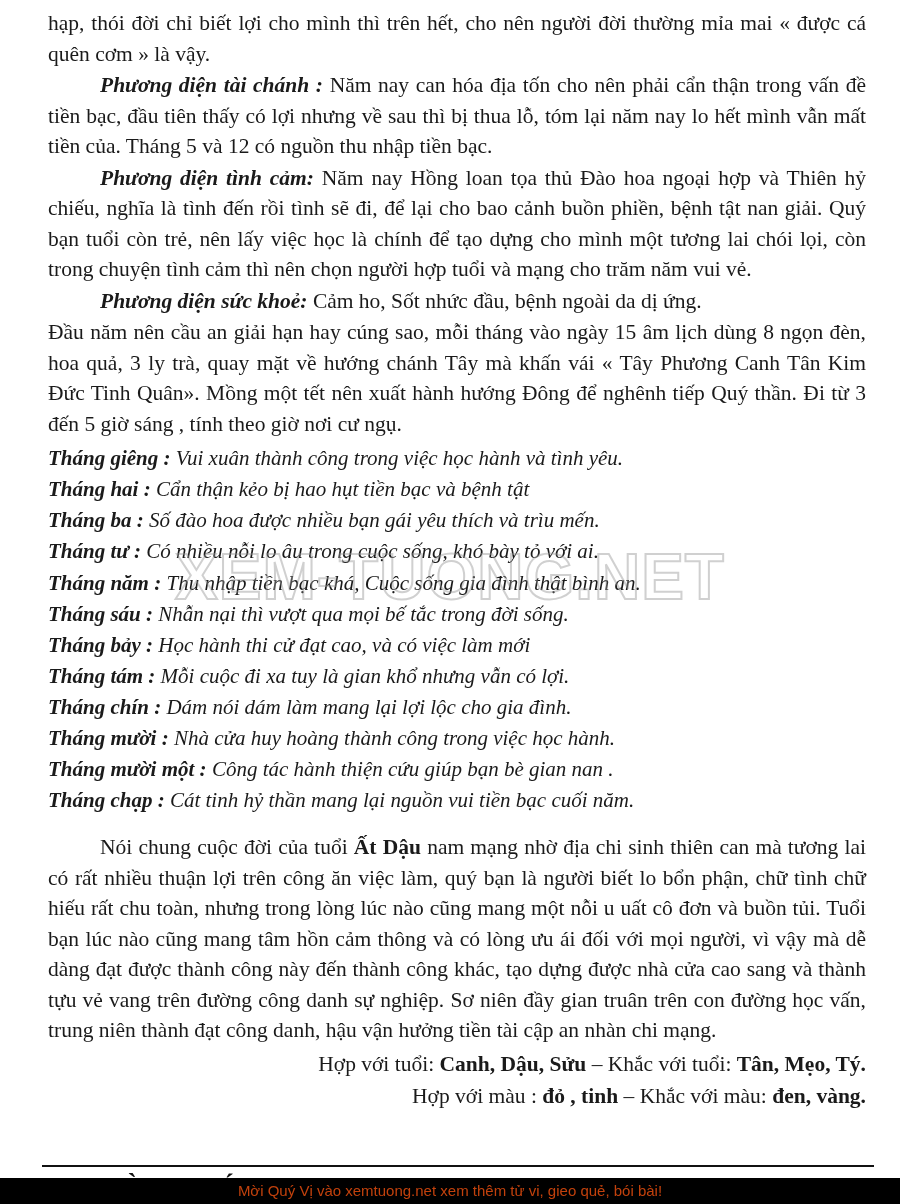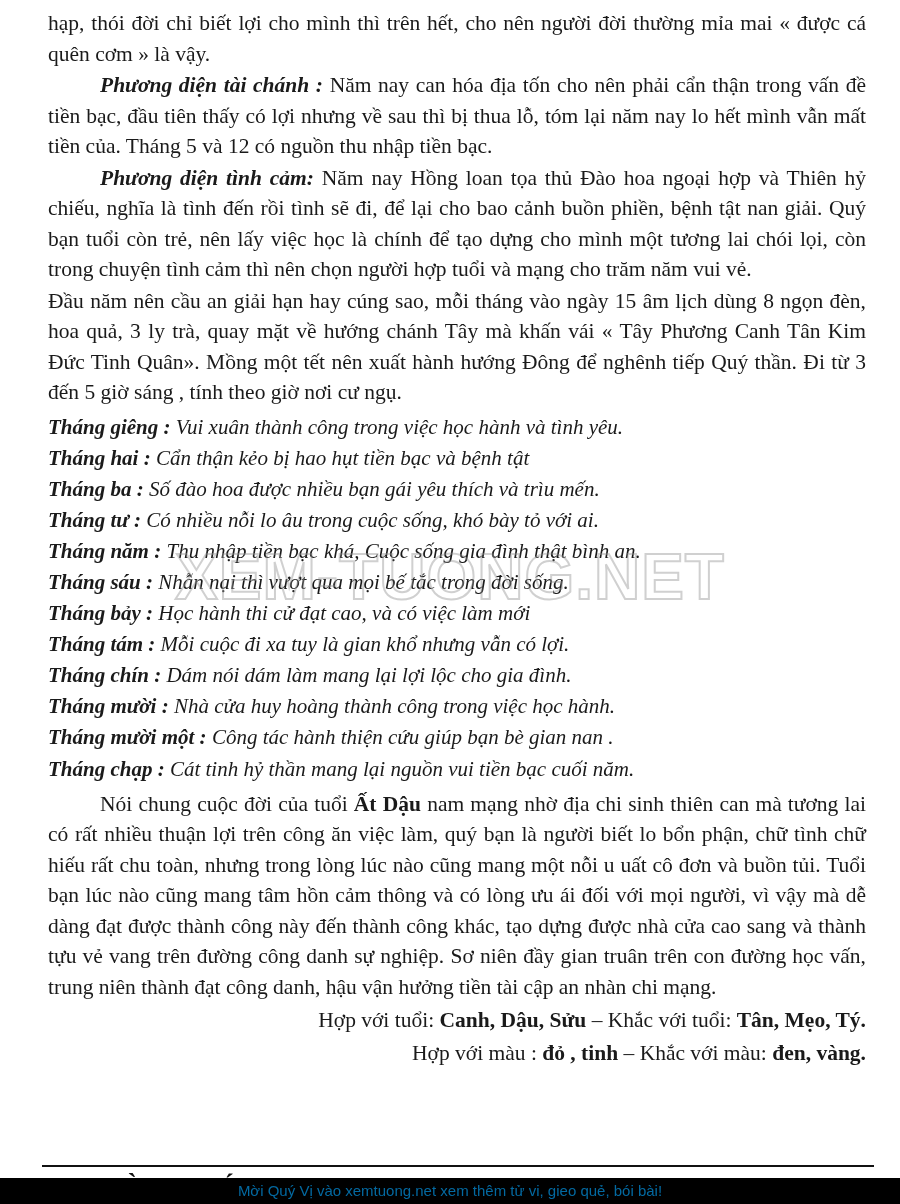--- a/index.html
+++ b/index.html
@@ -74,21 +74,21 @@
   }
   .month-line .m-label {
     font-weight: bold;
   }
   .closing {
     position: relative;
     z-index: 2;
     font-size: 21.5px;
     line-height: 1.42;
     text-align: justify;
-    margin-top: 4px;
+    margin-top: 16px;
   }
   .compat {
     position: relative;
     z-index: 2;
     font-size: 21.5px;
     line-height: 1.5;
     text-align: right;
     margin-top: 2px;
   }
   .compat .row {
@@ -114,21 +114,21 @@
     padding: 6px 0 0 78px;
     color: #111;
   }
   .status-bar {
     position: absolute;
     left: 0;
     bottom: 0;
     width: 900px;
     height: 26px;
     background: #000;
-    color: #0369a1;
+    color: #c2410c;
     font-family: "Liberation Sans", sans-serif;
     font-size: 15px;
     text-align: center;
     line-height: 26px;
     z-index: 10;
   }
 </style>
 </head>
 <body>
 
@@ -143,20 +143,24 @@
     <p class="indent">
       <span class="sec-head">Phương diện tài chánh :</span>
       <span>Năm nay can hóa địa tốn cho nên phải cẩn thận trong vấn đề tiền bạc, đầu tiên thấy có lợi nhưng về sau thì bị thua lỗ, tóm lại năm nay lo hết mình vẫn mất tiền của. Tháng 5 và 12 có nguồn thu nhập tiền bạc.</span>
     </p>
 
     <p class="indent">
       <span class="sec-head">Phương diện tình cảm:</span>
       <span>Năm nay Hồng loan tọa thủ Đào hoa ngoại hợp và Thiên hỷ chiếu, nghĩa là tình đến rồi tình sẽ đi, để lại cho bao cảnh buồn phiền, bệnh tật nan giải. Quý bạn tuổi còn trẻ, nên lấy việc học là chính để tạo dựng cho mình một tương lai chói lọi, còn trong chuyện tình cảm thì nên chọn người hợp tuổi và mạng cho trăm năm vui vẻ.</span>
     </p>
 
+    <p class="indent">
+      <span class="sec-head">Phương diện sức khoẻ:</span>
+      <span>Cảm ho, Sốt nhức đầu, bệnh ngoài da dị ứng.</span>
+    </p>
 
     <p>Đầu năm nên cầu an giải hạn hay cúng sao, mỗi tháng vào ngày 15 âm lịch dùng 8 ngọn đèn, hoa quả, 3 ly trà, quay mặt về hướng chánh Tây mà khấn vái « Tây Phương Canh Tân Kim Đức Tinh Quân». Mồng một tết nên xuất hành hướng Đông để nghênh tiếp Quý thần. Đi từ 3  đến 5 giờ sáng , tính theo giờ nơi cư ngụ.</p>
   </div>
 
   <div class="months">
     <div class="month-line">
       <span class="m-label">Tháng giêng :</span>
       <span>Vui xuân thành công trong việc học hành và tình yêu.</span>
     </div>
     <div class="month-line">

